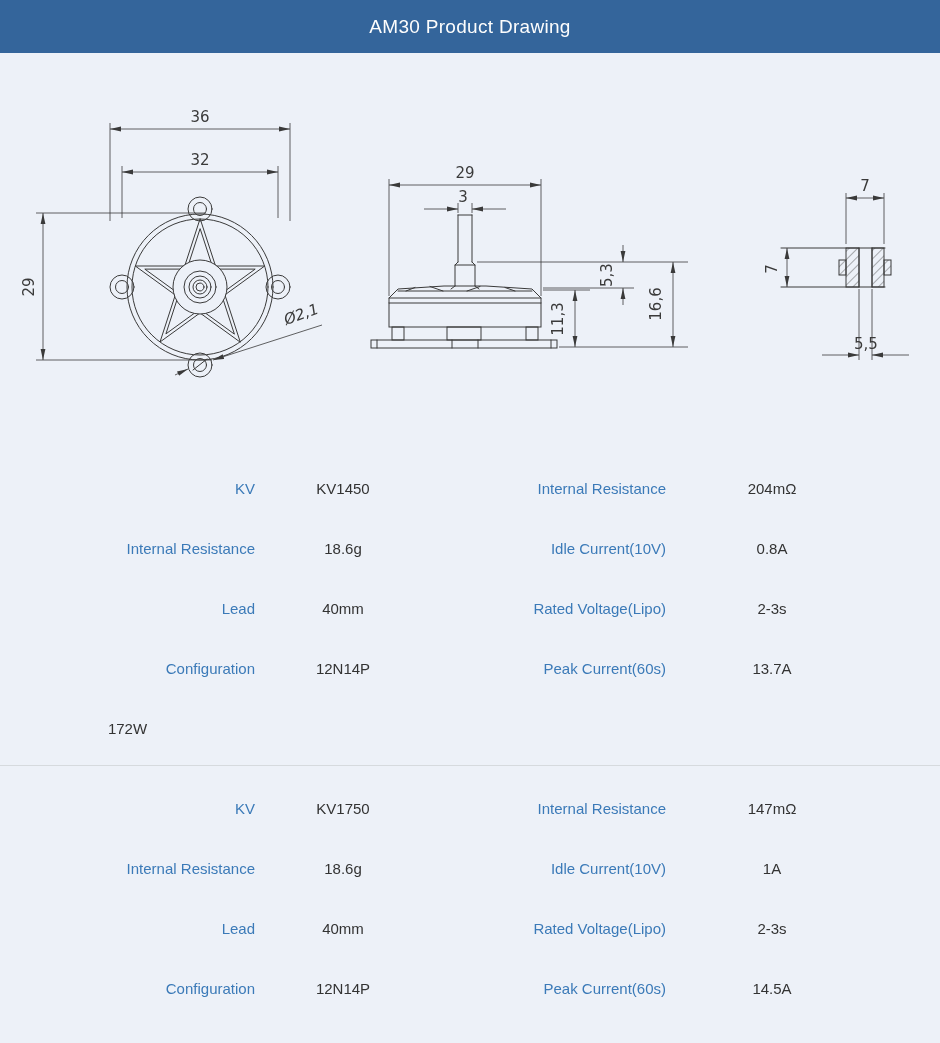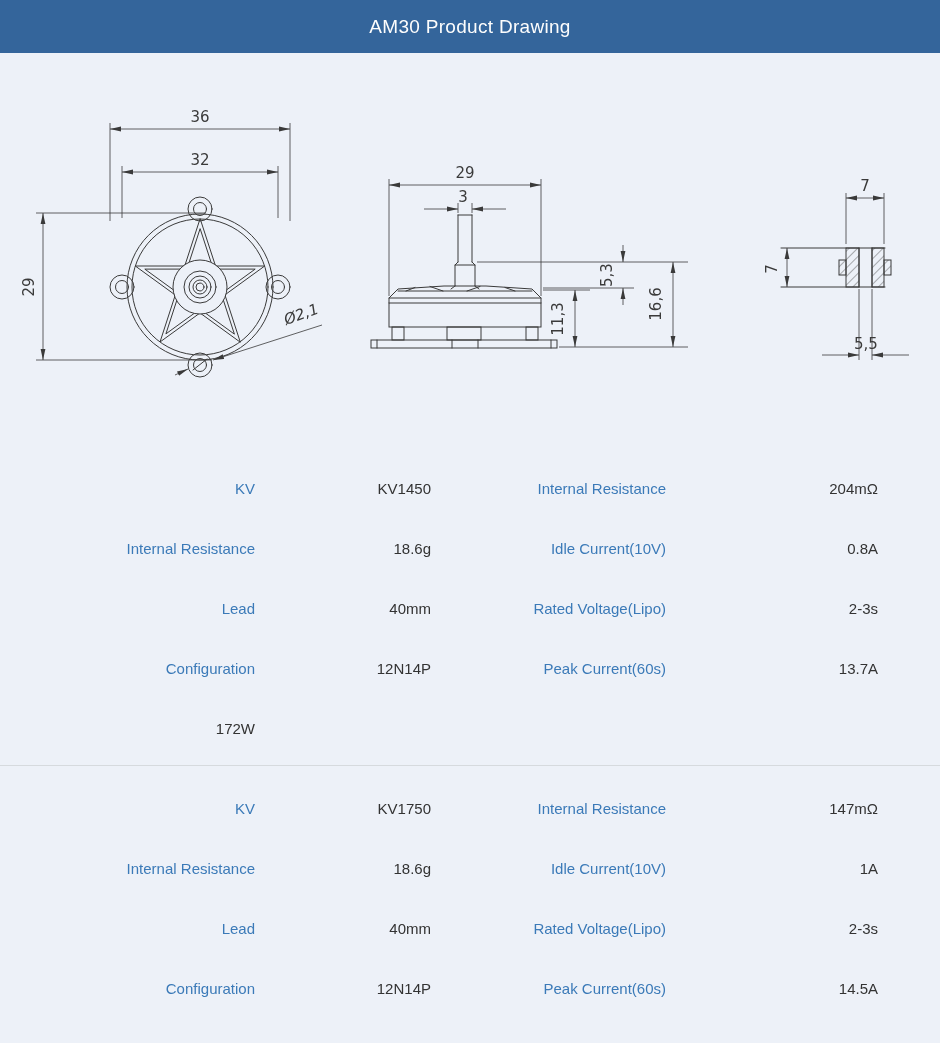--- a/index.html
+++ b/index.html
@@ -34,21 +34,21 @@
   .spec-table{display:block;}
   .spec-table.t1{padding-top:7px;padding-bottom:6px;}
   .spec-table.t2{padding-top:13px;}
   .spec-row{
     display:grid;
     grid-template-columns:255px 176px 235px 212px 1fr;
     height:60px;align-items:center;
   }
   .cell{font-size:15px;line-height:1.2;}
   .cell.lbl{color:#3b7ab8;text-align:right;}
-  .cell.val{color:#333333;text-align:right;}
+  .cell.val{color:#333333;text-align:center;}
   .divider{height:1px;background:#d6dade;width:100%;}
 </style>
 </head>
 <body>
 
 <div class="page">
 
   <header class="bar">
     <h1>AM30 Product Drawing</h1>
   </header>

